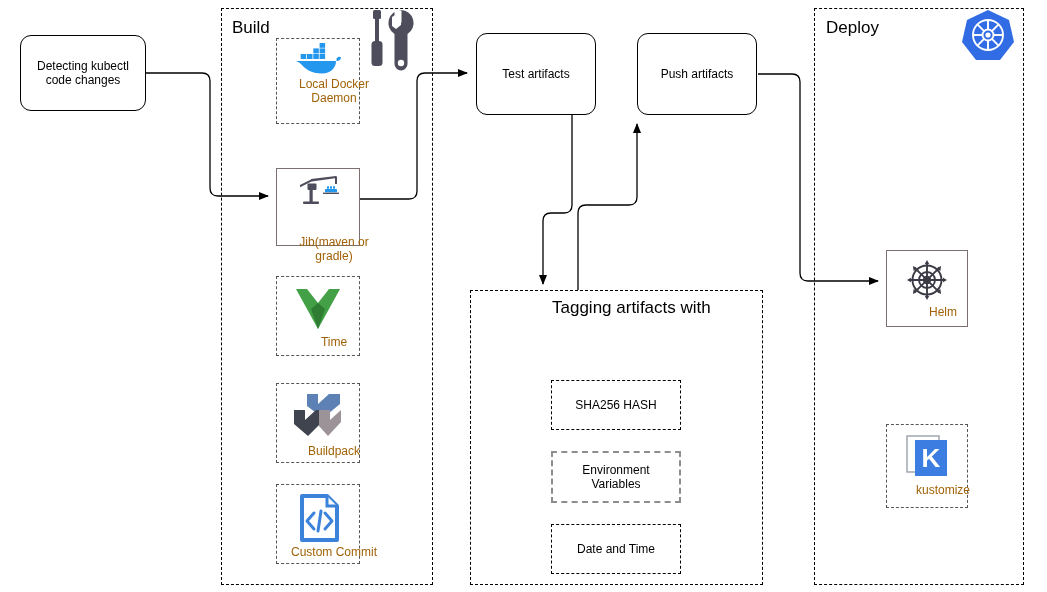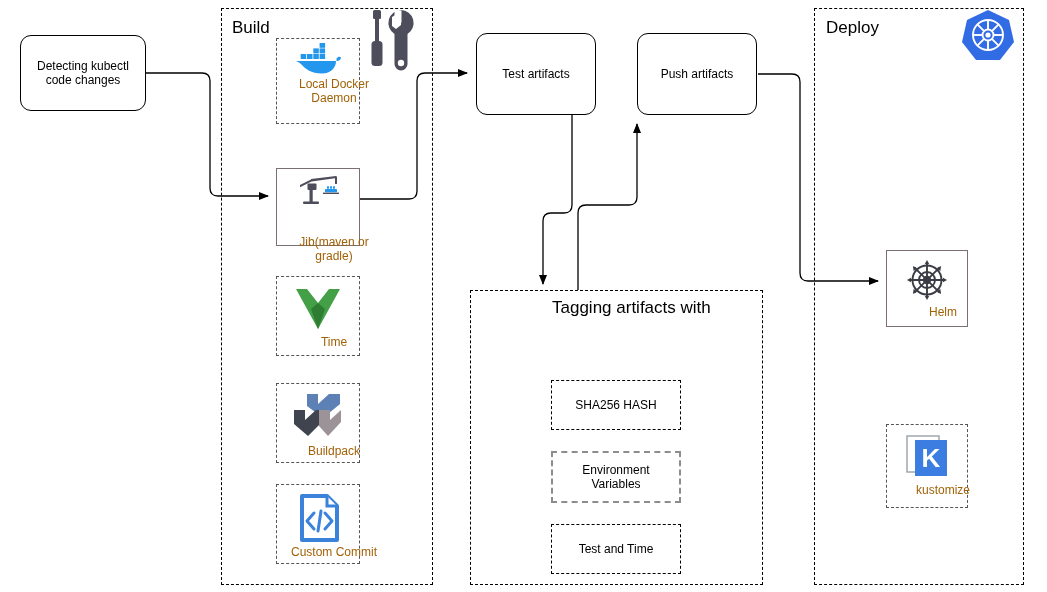--- a/index.html
+++ b/index.html
@@ -241,21 +241,21 @@
 
   <div class="node dashed-node-black" style="left:551px; top:380px; width:130px; height:50px;">
     <span>SHA256 HASH</span>
   </div>
 
   <div class="node dashed-node-thick" style="left:551px; top:451px; width:130px; height:52px;">
     <span style="white-space:normal; width:118px;">Environment Variables</span>
   </div>
 
   <div class="node dashed-node-black" style="left:551px; top:524px; width:130px; height:50px;">
-    <span>Test and Time</span>
+    <span>Date and Time</span>
   </div>
 
   <div class="free-icon" style="left:960px; top:8px;">
     <svg width="56" height="56" viewBox="0 0 56 56">
       <path d="M28 2 L49 12 L54 34 L40 52 L16 52 L2 34 L7 12 z" fill="#326CE5"></path>
       <g stroke="#ffffff" stroke-width="1.9" fill="none">
         <circle cx="28" cy="27" r="15"></circle>
         <circle cx="28" cy="27" r="5.5"></circle>
         <line x1="28" y1="12" x2="28" y2="21.5"></line>
         <line x1="28" y1="32.5" x2="28" y2="42"></line>

